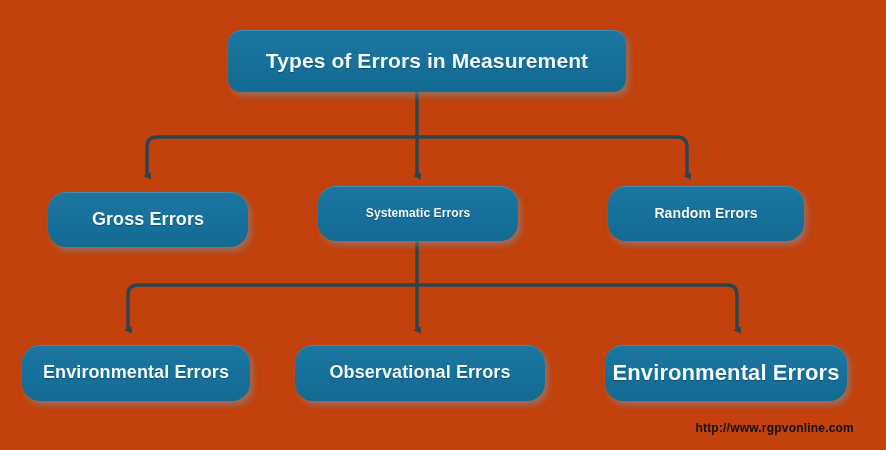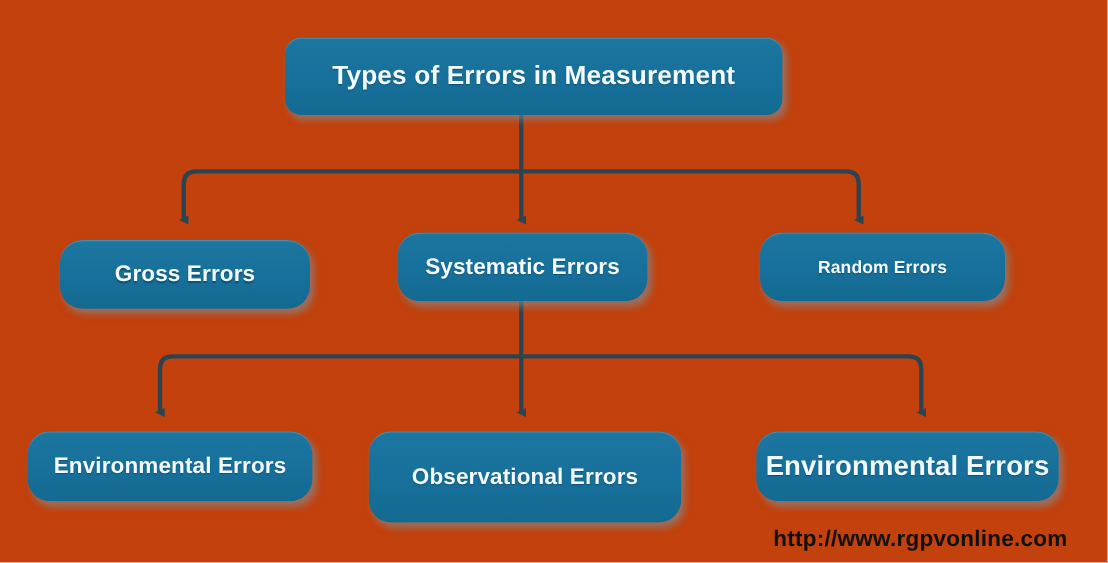--- a/index.html
+++ b/index.html
@@ -65,56 +65,56 @@
     top: 192px;
     width: 200px;
     height: 55px;
     font-size: 18px;
   }
   #node-systematic-box {
     left: 318px;
     top: 186px;
     width: 200px;
     height: 55px;
-    font-size: 18px;
+    font-size: 12px;
   }
   #node-random-box {
     left: 608px;
     top: 186px;
     width: 196px;
     height: 55px;
     font-size: 14px;
   }
   
   #node-instrumental-box {
     left: 22px;
     top: 345px;
     width: 228px;
     height: 56px;
     font-size: 18px;
   }
   #node-observational-box {
     left: 295px;
     top: 345px;
     width: 250px;
-    height: 73px;
+    height: 56px;
     font-size: 18px;
   }
   #node-environmental-box {
     left: 605px;
     top: 345px;
     width: 242px;
     height: 56px;
     font-size: 22px;
   }
   #watermark-url {
     position: absolute;
     right: 32px;
     top: 421px;
-    font-size: 18px;
+    font-size: 12px;
     font-weight: bold;
     color: #111111;
     letter-spacing: 0.2px;
     white-space: nowrap;
     z-index: 3;
   }
 </style>
 </head>
 <body>
 

